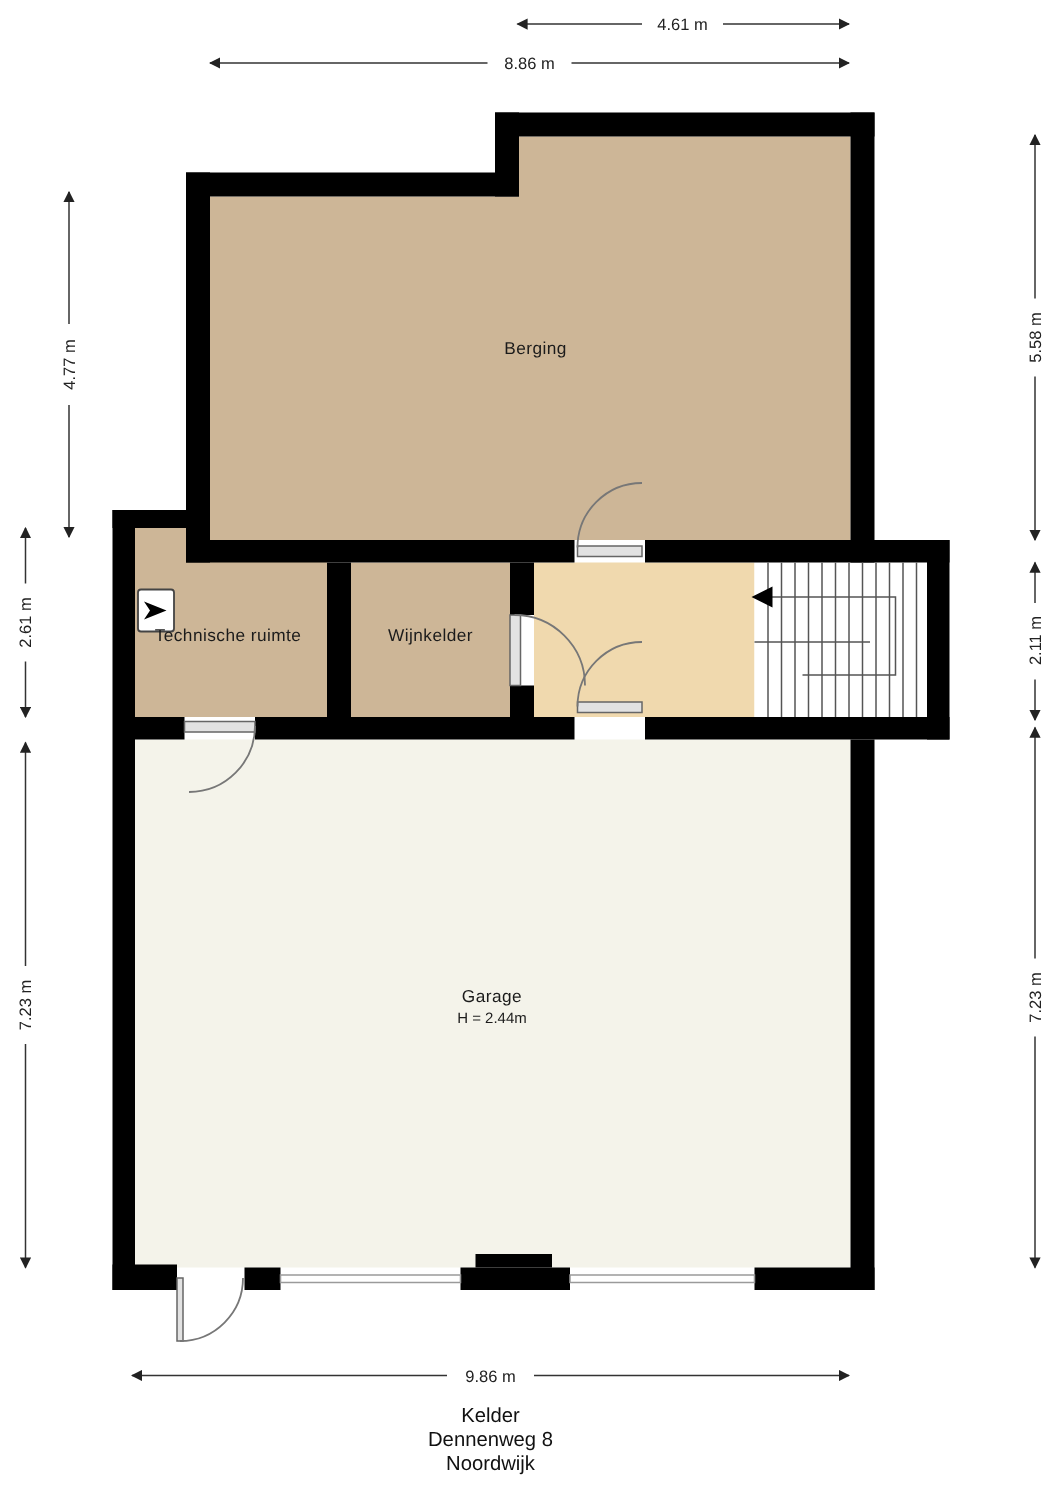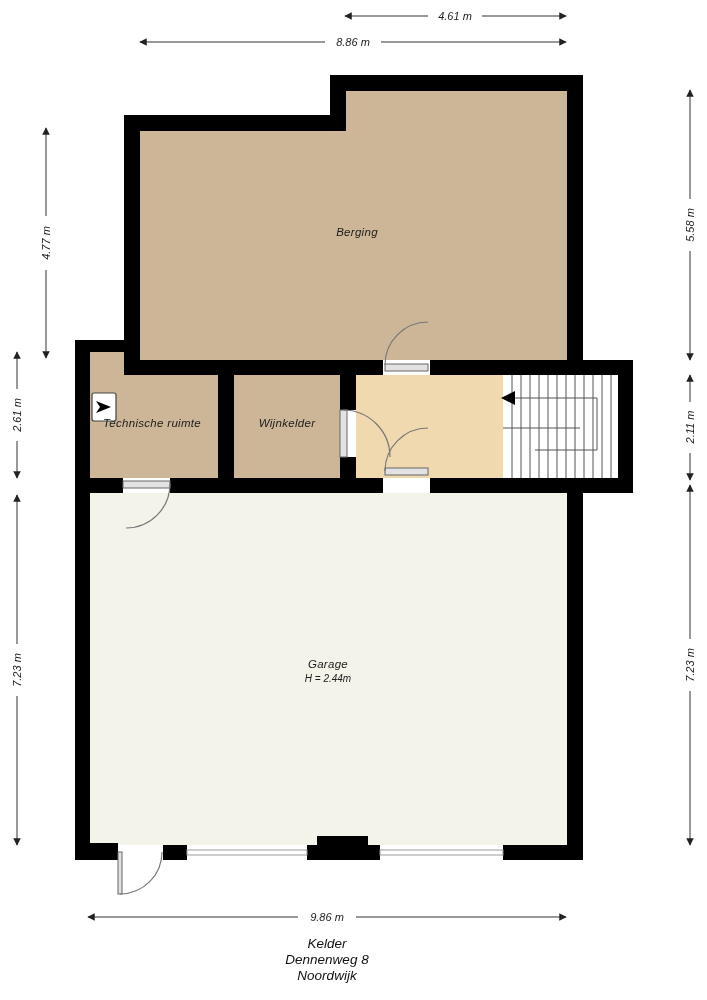--- a/index.html
+++ b/index.html
@@ -1,17 +1,17 @@
 <!DOCTYPE html>
 <html><head>
 <meta charset="utf-8">
 <style>
   html,body{margin:0;padding:0;background:#ffffff;}
   body{font-family:"Liberation Sans", sans-serif;}
-  .plan-wrap{width:707px;height:1000px;position:relative;background:#fff;margin:0;font-style:italic;}
+  .plan-wrap{width:707px;height:1000px;position:relative;background:#fff;margin:0;}
   svg{display:block;}
   text{fill:#1b1b1b;}
   .dim-text{font-size:11px;fill:#222;}
   .room-text{font-size:11.5px;fill:#1b1b1b;letter-spacing:0.3px;}
   .room-sub{font-size:10px;fill:#1b1b1b;}
   .title-text{font-size:13.5px;fill:#111;}
   .dimline{stroke:#333;stroke-width:1;}
   .arcline{stroke:#777;stroke-width:1.2;fill:none;}
   .stairline{stroke:#555;stroke-width:1;fill:none;}
   .leaf{fill:#e2e2e2;stroke:#666;stroke-width:1;}

